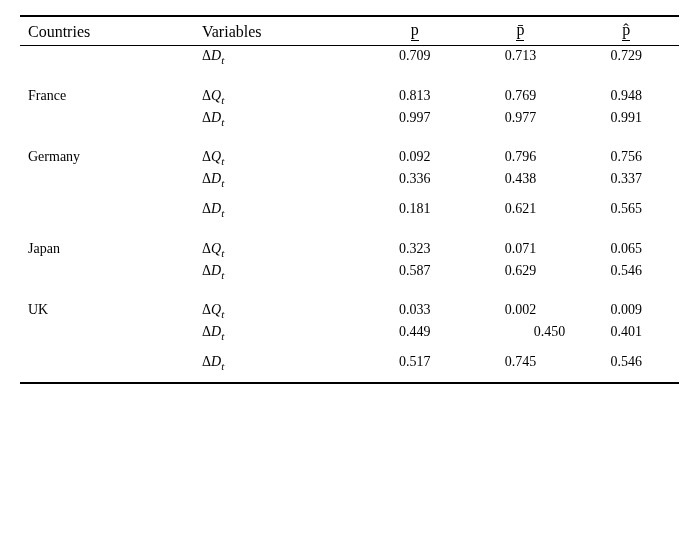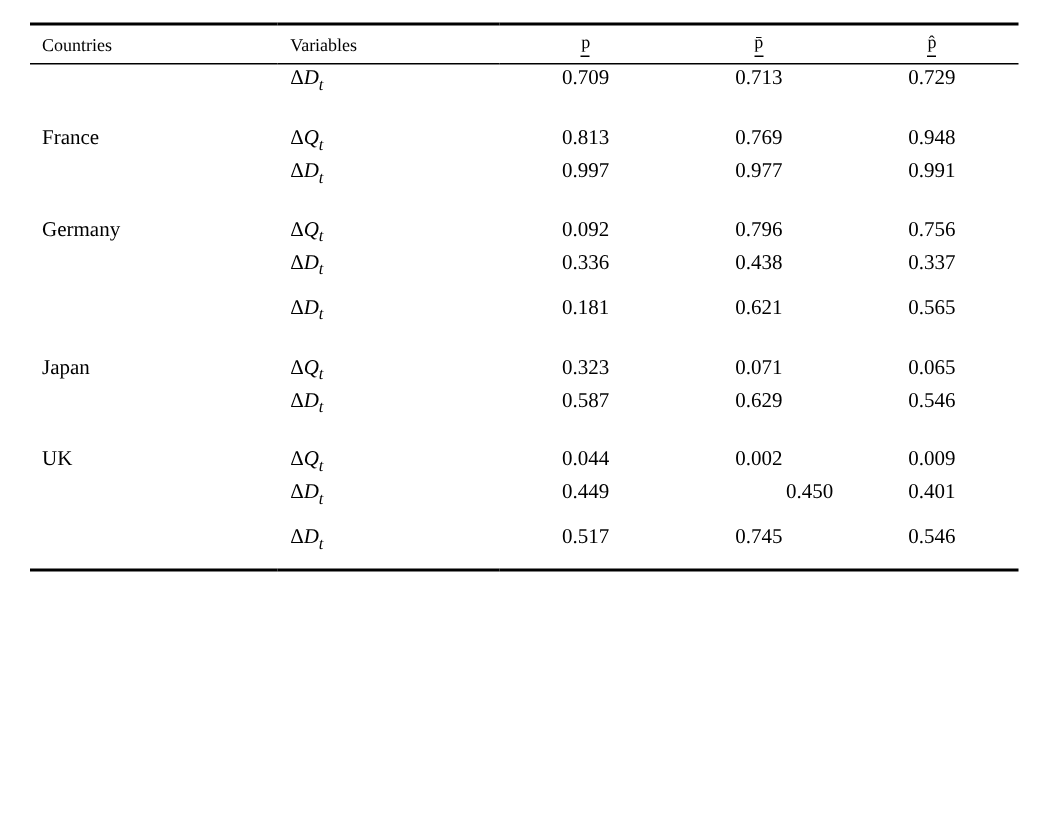--- a/index.html
+++ b/index.html
@@ -32,21 +32,21 @@
       border-top: 2px solid #000;
       border-bottom: 2px solid #000;
     }
 
     thead tr th {
       padding: 4px 8px;
       font-weight: normal;
       text-align: center;
       vertical-align: bottom;
       border-bottom: 1px solid #000;
-      font-size: 12px;
+      font-size: 16px;
     }
 
     thead tr th.col-countries {
       text-align: left;
       vertical-align: bottom;
     }
 
     thead tr th.col-variables {
       text-align: left;
     }
@@ -183,21 +183,21 @@
         <tr>
           <td class="col-country"></td>
           <td class="col-variable second-row" style="padding-top: 2px; padding-bottom: 10px;"><span class="delta">Δ</span><span class="math-var">D</span><span class="sub">t</span></td>
           <td class="col-num second-row" style="padding-top: 2px; padding-bottom: 10px;">0.587</td>
           <td class="col-num second-row" style="padding-top: 2px; padding-bottom: 10px;">0.629</td>
           <td class="col-num second-row" style="padding-top: 2px; padding-bottom: 10px;">0.546</td>
         </tr>
         <tr>
           <td class="col-country" style="padding-top: 12px;">UK</td>
           <td class="col-variable" style="padding-top: 12px;"><span class="delta">Δ</span><span class="math-var">Q</span><span class="sub">t</span></td>
-          <td class="col-num" style="padding-top: 12px;">0.044</td>
+          <td class="col-num" style="padding-top: 12px;">0.033</td>
           <td class="col-num" style="padding-top: 12px;">0.002</td>
           <td class="col-num" style="padding-top: 12px;">0.009</td>
         </tr>
         <tr>
           <td class="col-country"></td>
           <td class="col-variable second-row" style="padding-top: 2px; padding-bottom: 10px;"><span class="delta">Δ</span><span class="math-var">D</span><span class="sub">t</span></td>
           <td class="col-num second-row" style="padding-top: 2px; padding-bottom: 10px;">0.449</td>
           <td class="col-num second-row" style="padding-top: 2px; padding-bottom: 10px; text-align: right;">0.450</td>
           <td class="col-num second-row" style="padding-top: 2px; padding-bottom: 10px;">0.401</td>
         </tr>

